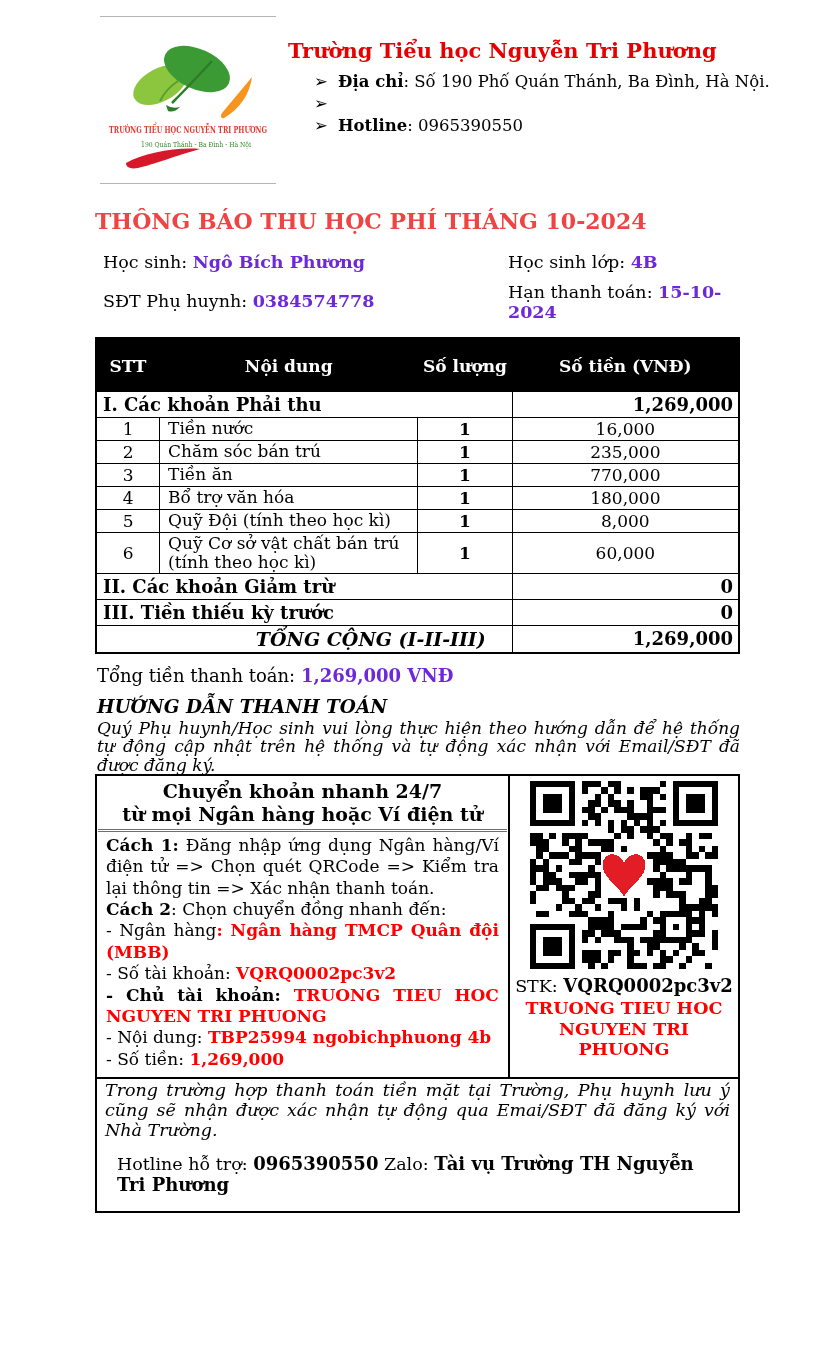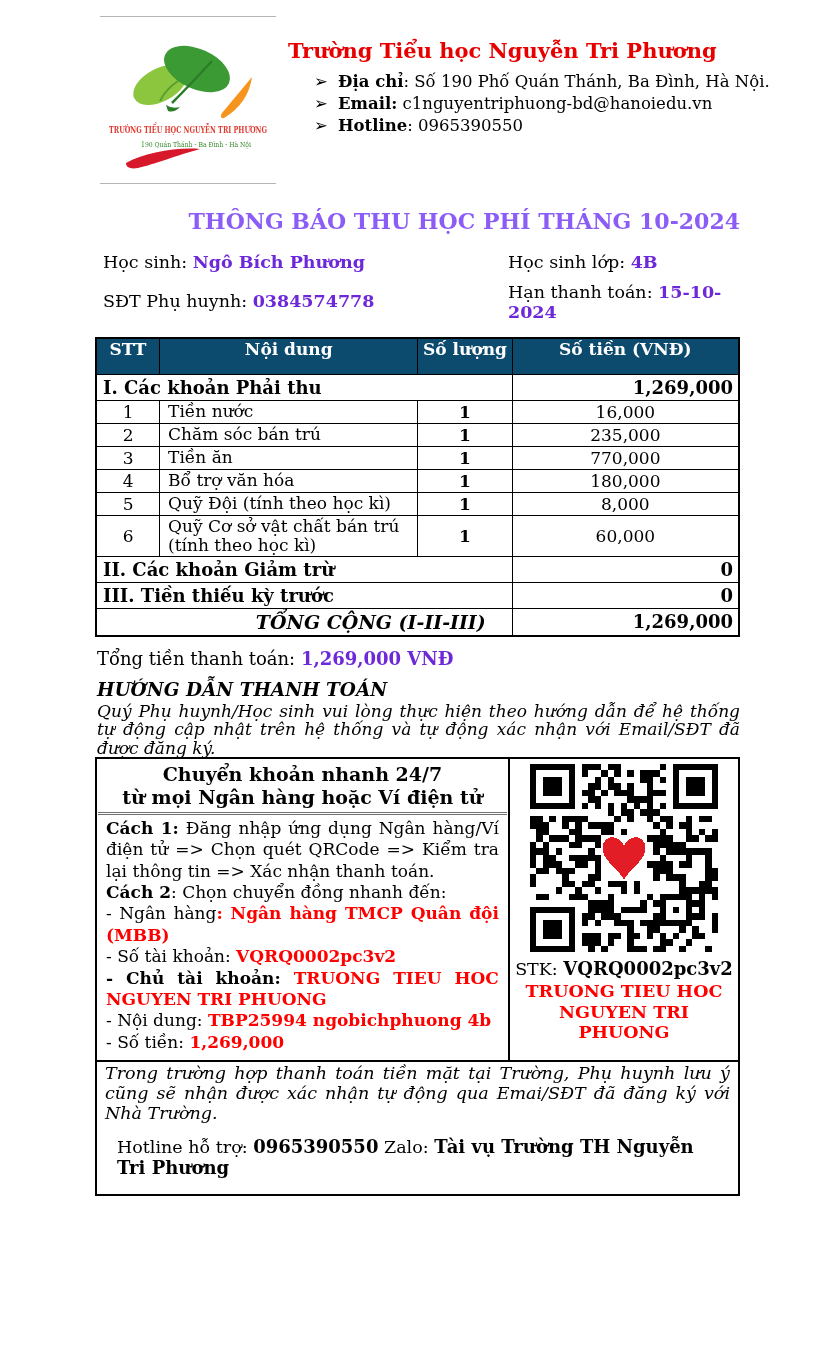--- a/index.html
+++ b/index.html
@@ -15,35 +15,35 @@
     background:#fff;flex:0 0 auto;
   }
   .head-info{margin-left:12px;padding-top:22px;}
   .school-name{color:#e60000;font-weight:bold;font-size:21px;margin:0 0 8px 0;}
   .bullet-list{list-style:none;margin:0;padding:0;font-size:16.5px;line-height:1.32;}
   .bullet-list li{display:flex;}
   .bullet-arrow{display:inline-block;width:24px;margin-left:26px;flex:0 0 auto;}
   .b-label{font-weight:bold;white-space:pre;}
   
   .doc-title{
-    margin-top:24px;text-align:right;color:#8b5cf6;font-weight:bold;font-size:22px;
+    margin-top:24px;text-align:left;color:#ef4444;font-weight:bold;font-size:22px;
   }
   
   .student-grid{display:grid;grid-template-columns:405px 240px;margin-top:13px;font-size:17.5px;}
   .student-grid .cell{padding:5px 0 5px 8px;}
   .val-red{color:#6d28d9;font-weight:bold;}
   
   table.fee{
     border-collapse:collapse;width:645px;margin-top:10px;font-size:17px;
     border:2px solid #000;
   }
   table.fee th,table.fee td{border:1px solid #000;}
   table.fee th{
-    background:#0c4a6e;color:#fff;font-weight:bold;vertical-align:top;
-    padding:1px 2px 14px 2px;line-height:1.15;
+    background:#000000;color:#fff;font-weight:bold;vertical-align:top;
+    padding:18px 2px 14px 2px;line-height:1.15;
   }
   th.qty-h{width:90px;padding-left:16px;padding-right:16px;}
   td.c{text-align:center;padding:1px 2px;}
   td.l{text-align:left;padding:1px 2px 1px 8px;line-height:1.12;}
   .sec-label{font-weight:bold;font-size:18px;padding:2px 2px 2px 6px;}
   .sec-amt{font-weight:bold;font-size:18px;text-align:right;padding-right:5px;}
   .qty{font-weight:bold;text-align:center;}
   td.total-label{
     font-weight:bold;font-style:italic;font-size:19px;text-align:right;padding:2px 26px 2px 2px;
   }
@@ -104,21 +104,20 @@
     </div>
     <div class="head-info">
       <div class="school-name">Trường Tiểu học Nguyễn Tri Phương</div>
       <ul class="bullet-list">
         <li>
           <span class="bullet-arrow">➢</span>
           <span><span class="b-label">Địa chỉ</span><span>: </span><span>Số 190 Phố Quán Thánh, Ba Đình, Hà Nội.</span></span>
         </li>
         <li>
           <span class="bullet-arrow">➢</span>
-          <span><span class="b-label">Email:</span><span>  </span><span>c1nguyentriphuong-bd@hanoiedu.vn</span></span>
         </li>
         <li>
           <span class="bullet-arrow">➢</span>
           <span><span class="b-label">Hotline</span><span>: </span><span>0965390550</span></span>
         </li>
       </ul>
     </div>
   </div>
 
   <div class="content">

